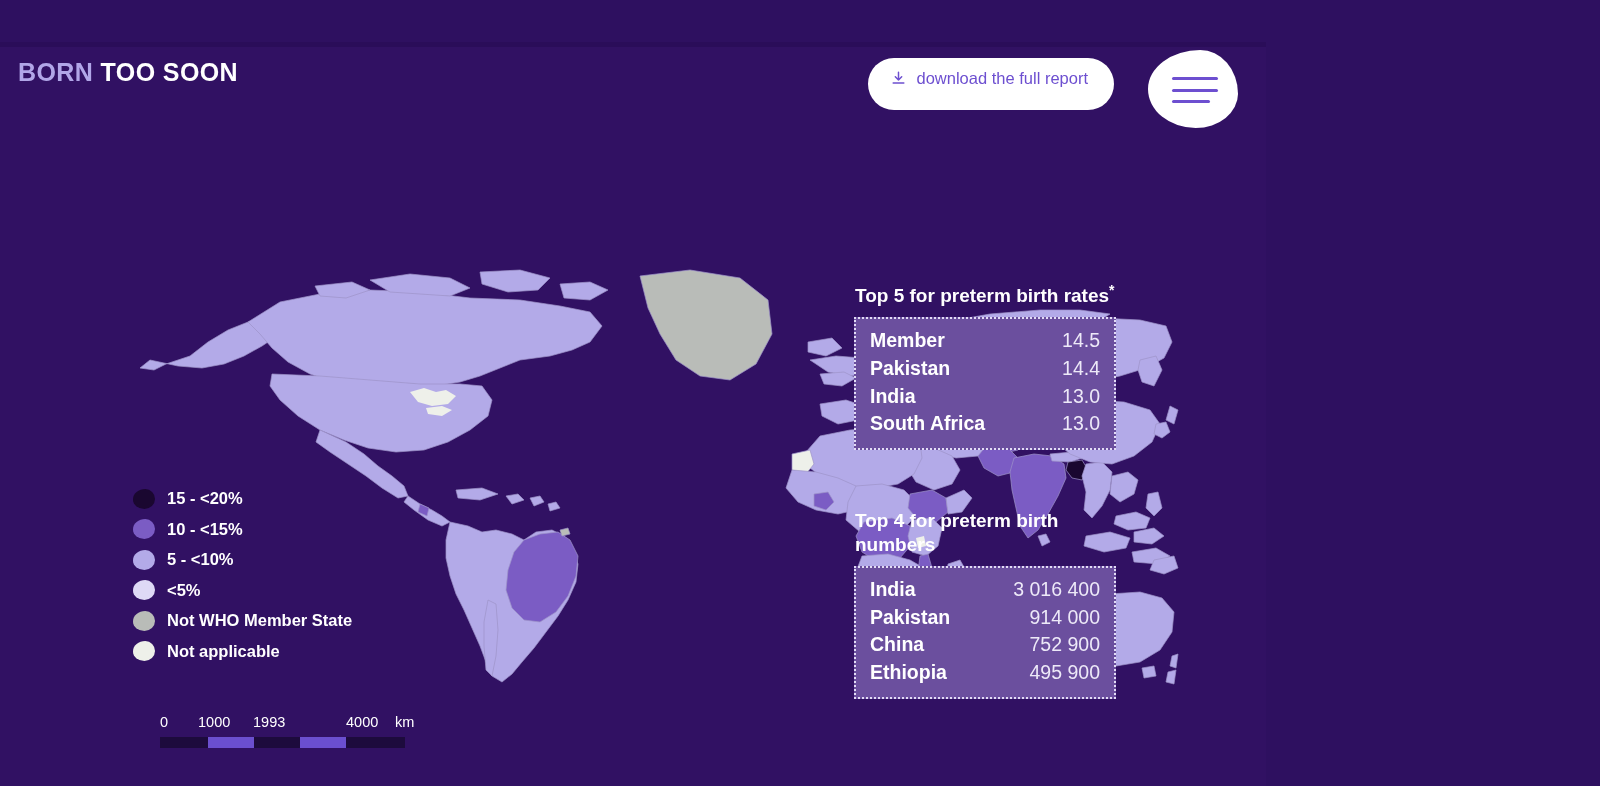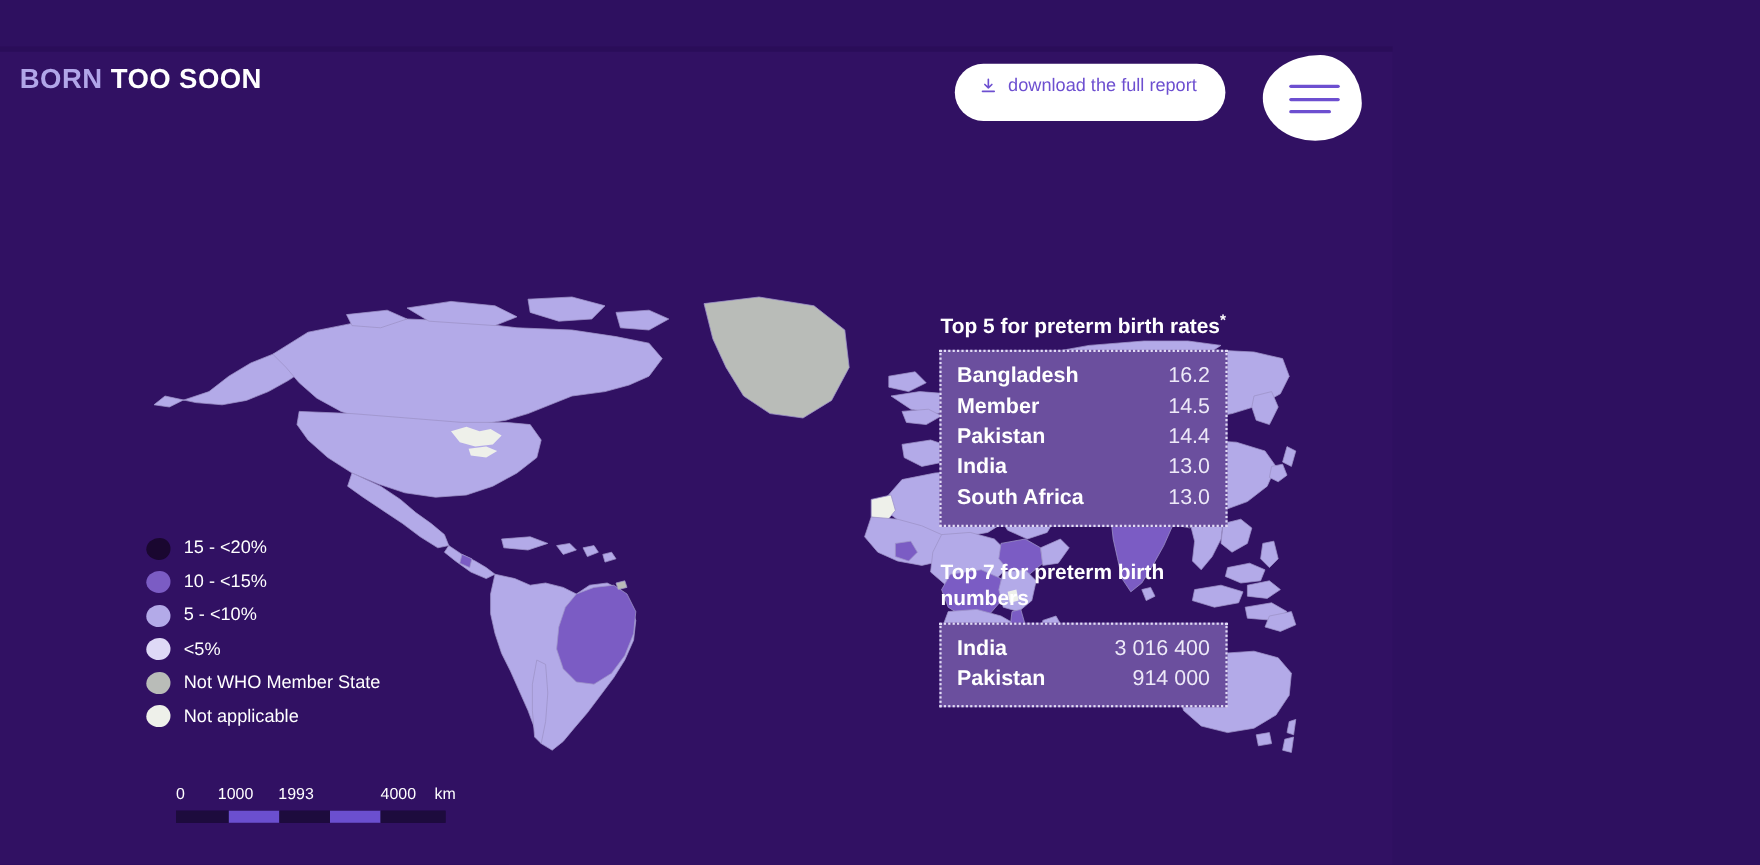--- a/index.html
+++ b/index.html
@@ -89,21 +89,21 @@
   
   .legend {
     position: absolute; left: 133px; top: 445px;
     display: flex; flex-direction: column; gap: 7.5px;
   }
   .legend-row { display: flex; align-items: center; gap: 12px; height: 23px; }
   .swatch {
     width: 22px; height: 20px; flex: 0 0 22px;
     border-radius: 56% 44% 48% 52% / 52% 50% 50% 48%;
   }
-  .legend-label { color: #ffffff; font-size: 16.5px; white-space: nowrap; }
+  .legend-label { color: #ffffff; font-size: 16.5px; white-space: nowrap; font-weight: bold; }
 
   
   .scale {
     position: absolute; left: 160px; top: 672px;
     width: 250px;
   }
   .scale-ticks {
     position: relative; height: 20px; color: #ffffff; font-size: 14.5px;
   }
   .scale-ticks span { position: absolute; top: 0; }
@@ -349,49 +349,53 @@
       <i class="seg-dark" style="width:59px"></i>
     </div>
   </div>
 
   <div class="panel-block" id="panel-rates">
     <div class="panel-heading">
       <span>Top 5 for preterm birth rates</span><sup>*</sup>
     </div>
     <div class="panel-box">
       <div class="panel-row">
-        <span class="name">Bangladesh</span>
-        <span class="val">16.2</span>
-      </div>
-      <div class="panel-row">
         <span class="name">Member</span>
         <span class="val">14.5</span>
       </div>
       <div class="panel-row">
         <span class="name">Pakistan</span>
         <span class="val">14.4</span>
       </div>
       <div class="panel-row">
         <span class="name">India</span>
         <span class="val">13.0</span>
       </div>
       <div class="panel-row">
         <span class="name">South Africa</span>
         <span class="val">13.0</span>
       </div>
     </div>
   </div>
 
   <div class="panel-block" id="panel-numbers">
-    <div class="panel-heading">Top 7 for preterm birth numbers</div>
+    <div class="panel-heading">Top 4 for preterm birth numbers</div>
     <div class="panel-box">
       <div class="panel-row">
         <span class="name">India</span>
         <span class="val">3 016 400</span>
       </div>
       <div class="panel-row">
         <span class="name">Pakistan</span>
         <span class="val">914 000</span>
       </div>
+      <div class="panel-row">
+        <span class="name">China</span>
+        <span class="val">752 900</span>
+      </div>
+      <div class="panel-row">
+        <span class="name">Ethiopia</span>
+        <span class="val">495 900</span>
+      </div>
     </div>
   </div>
 
 </div>
 
 </body></html>

